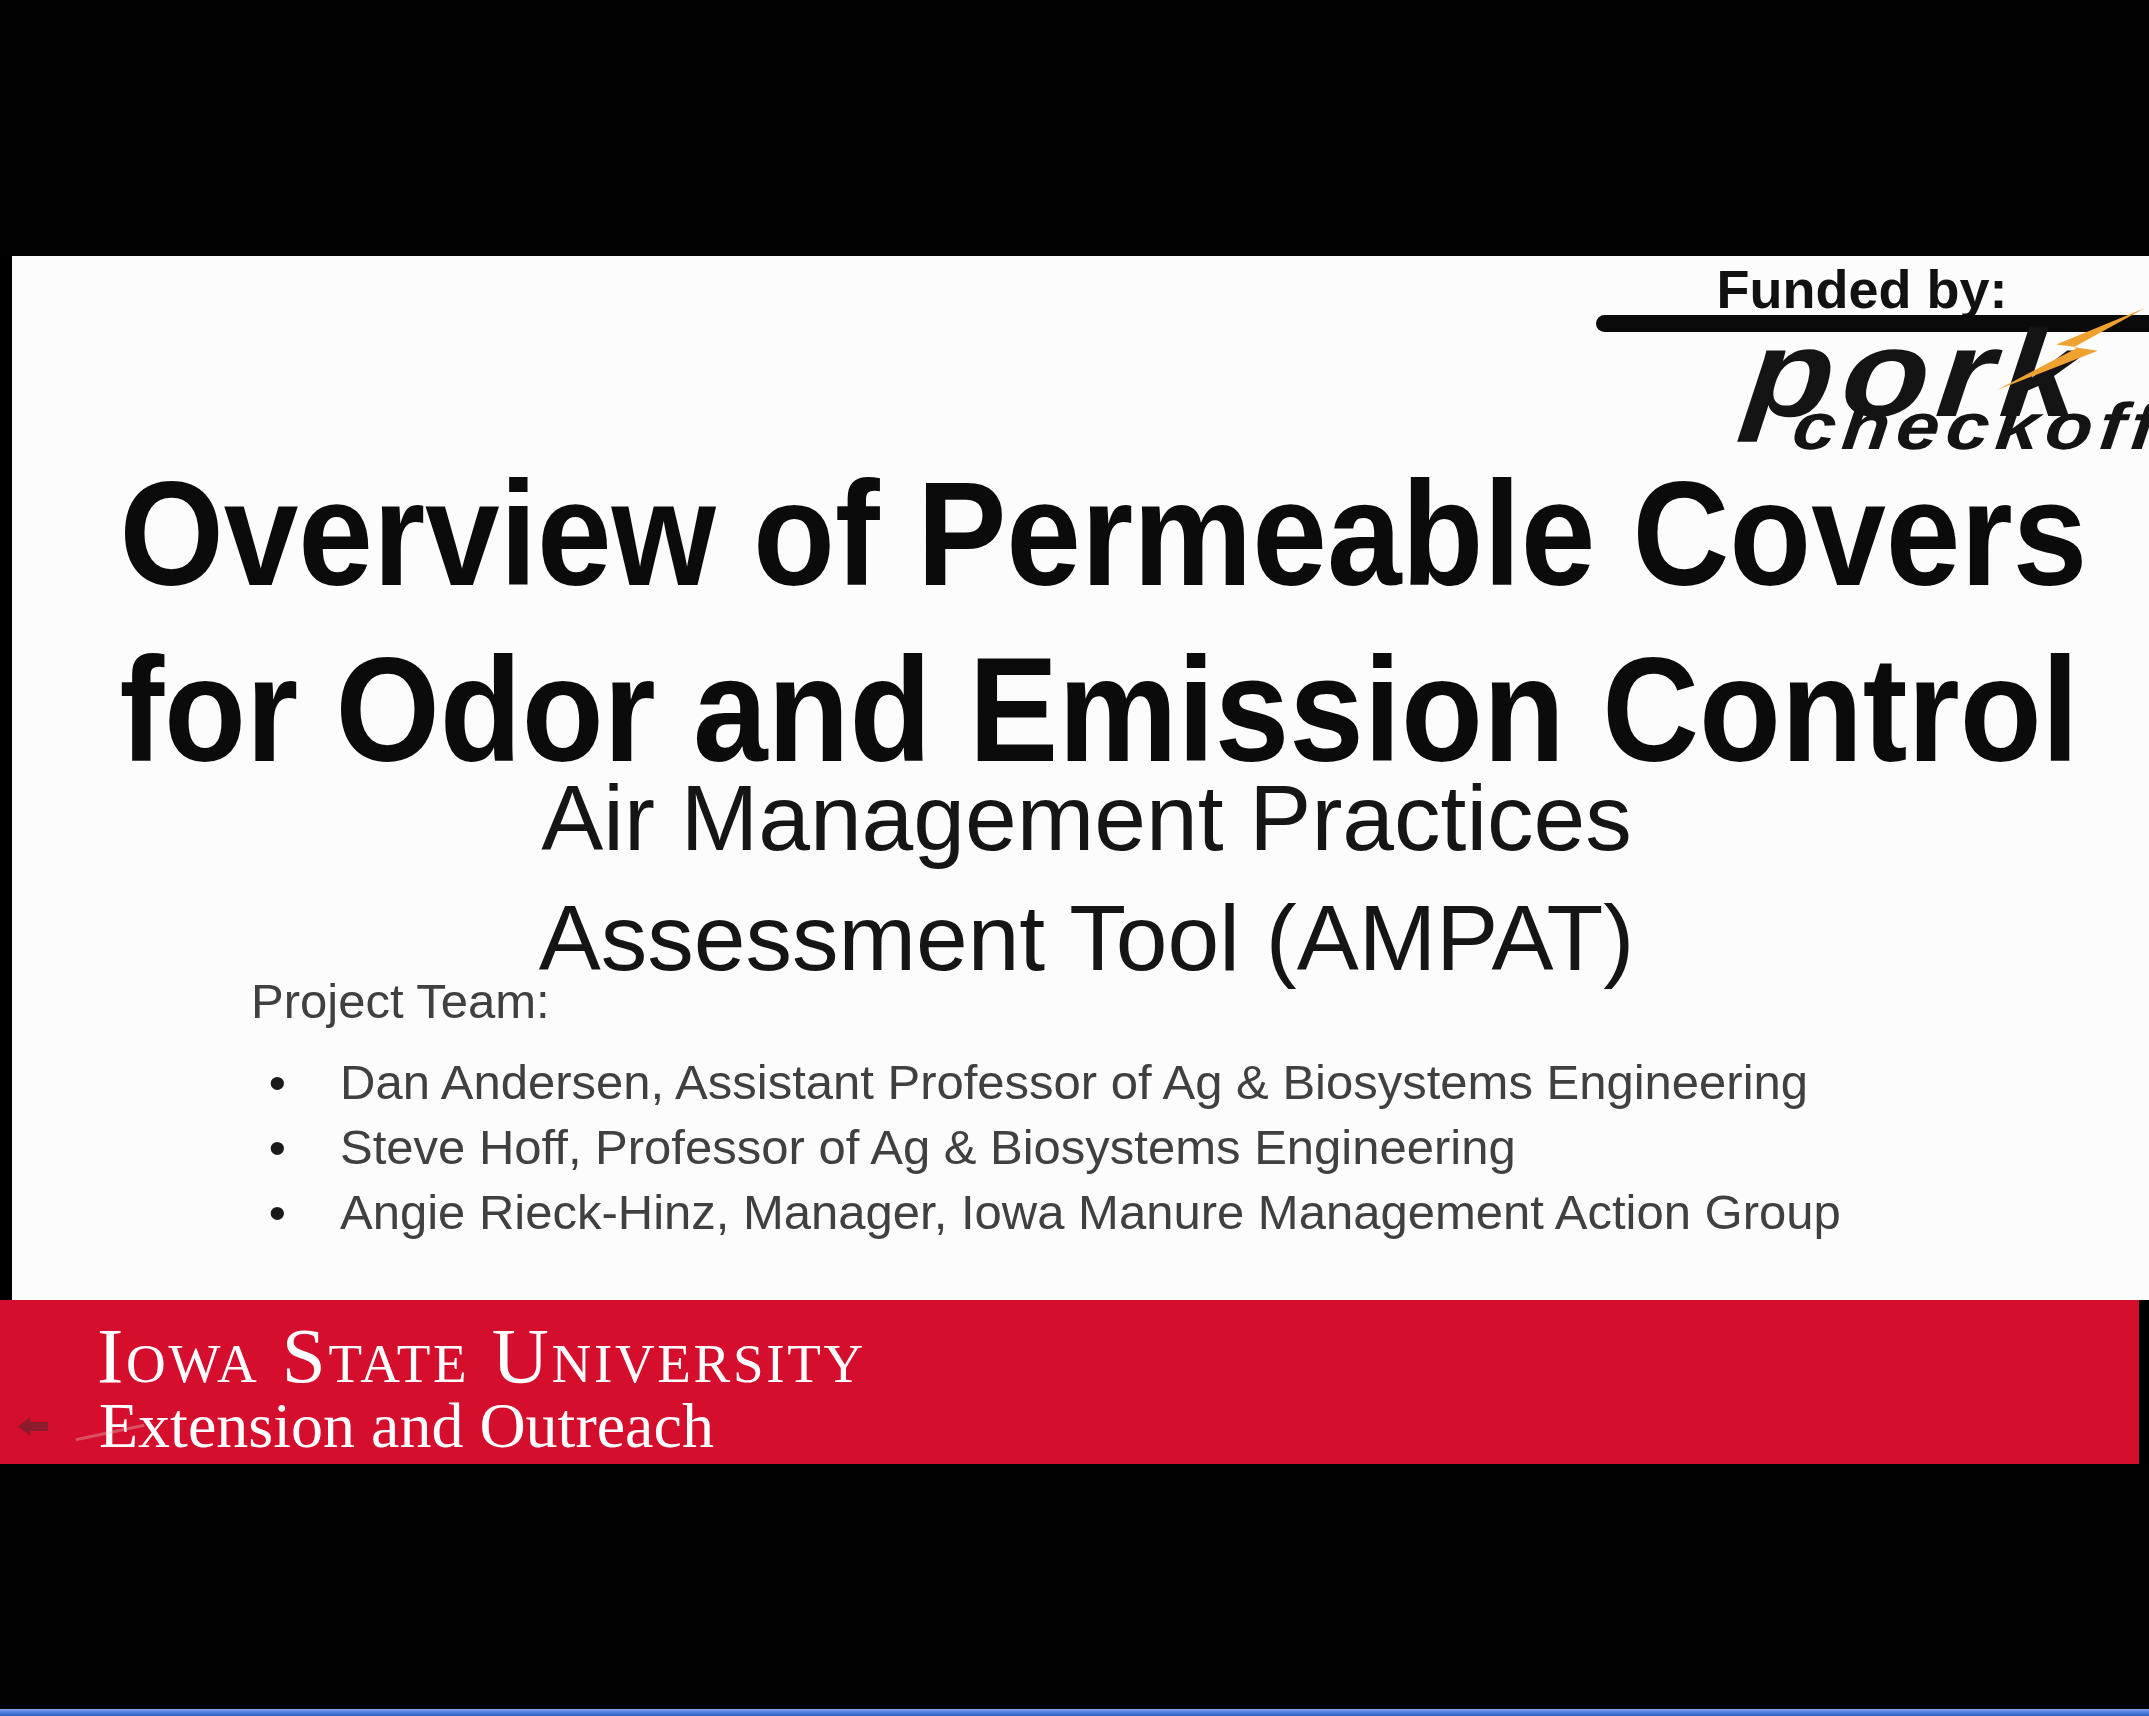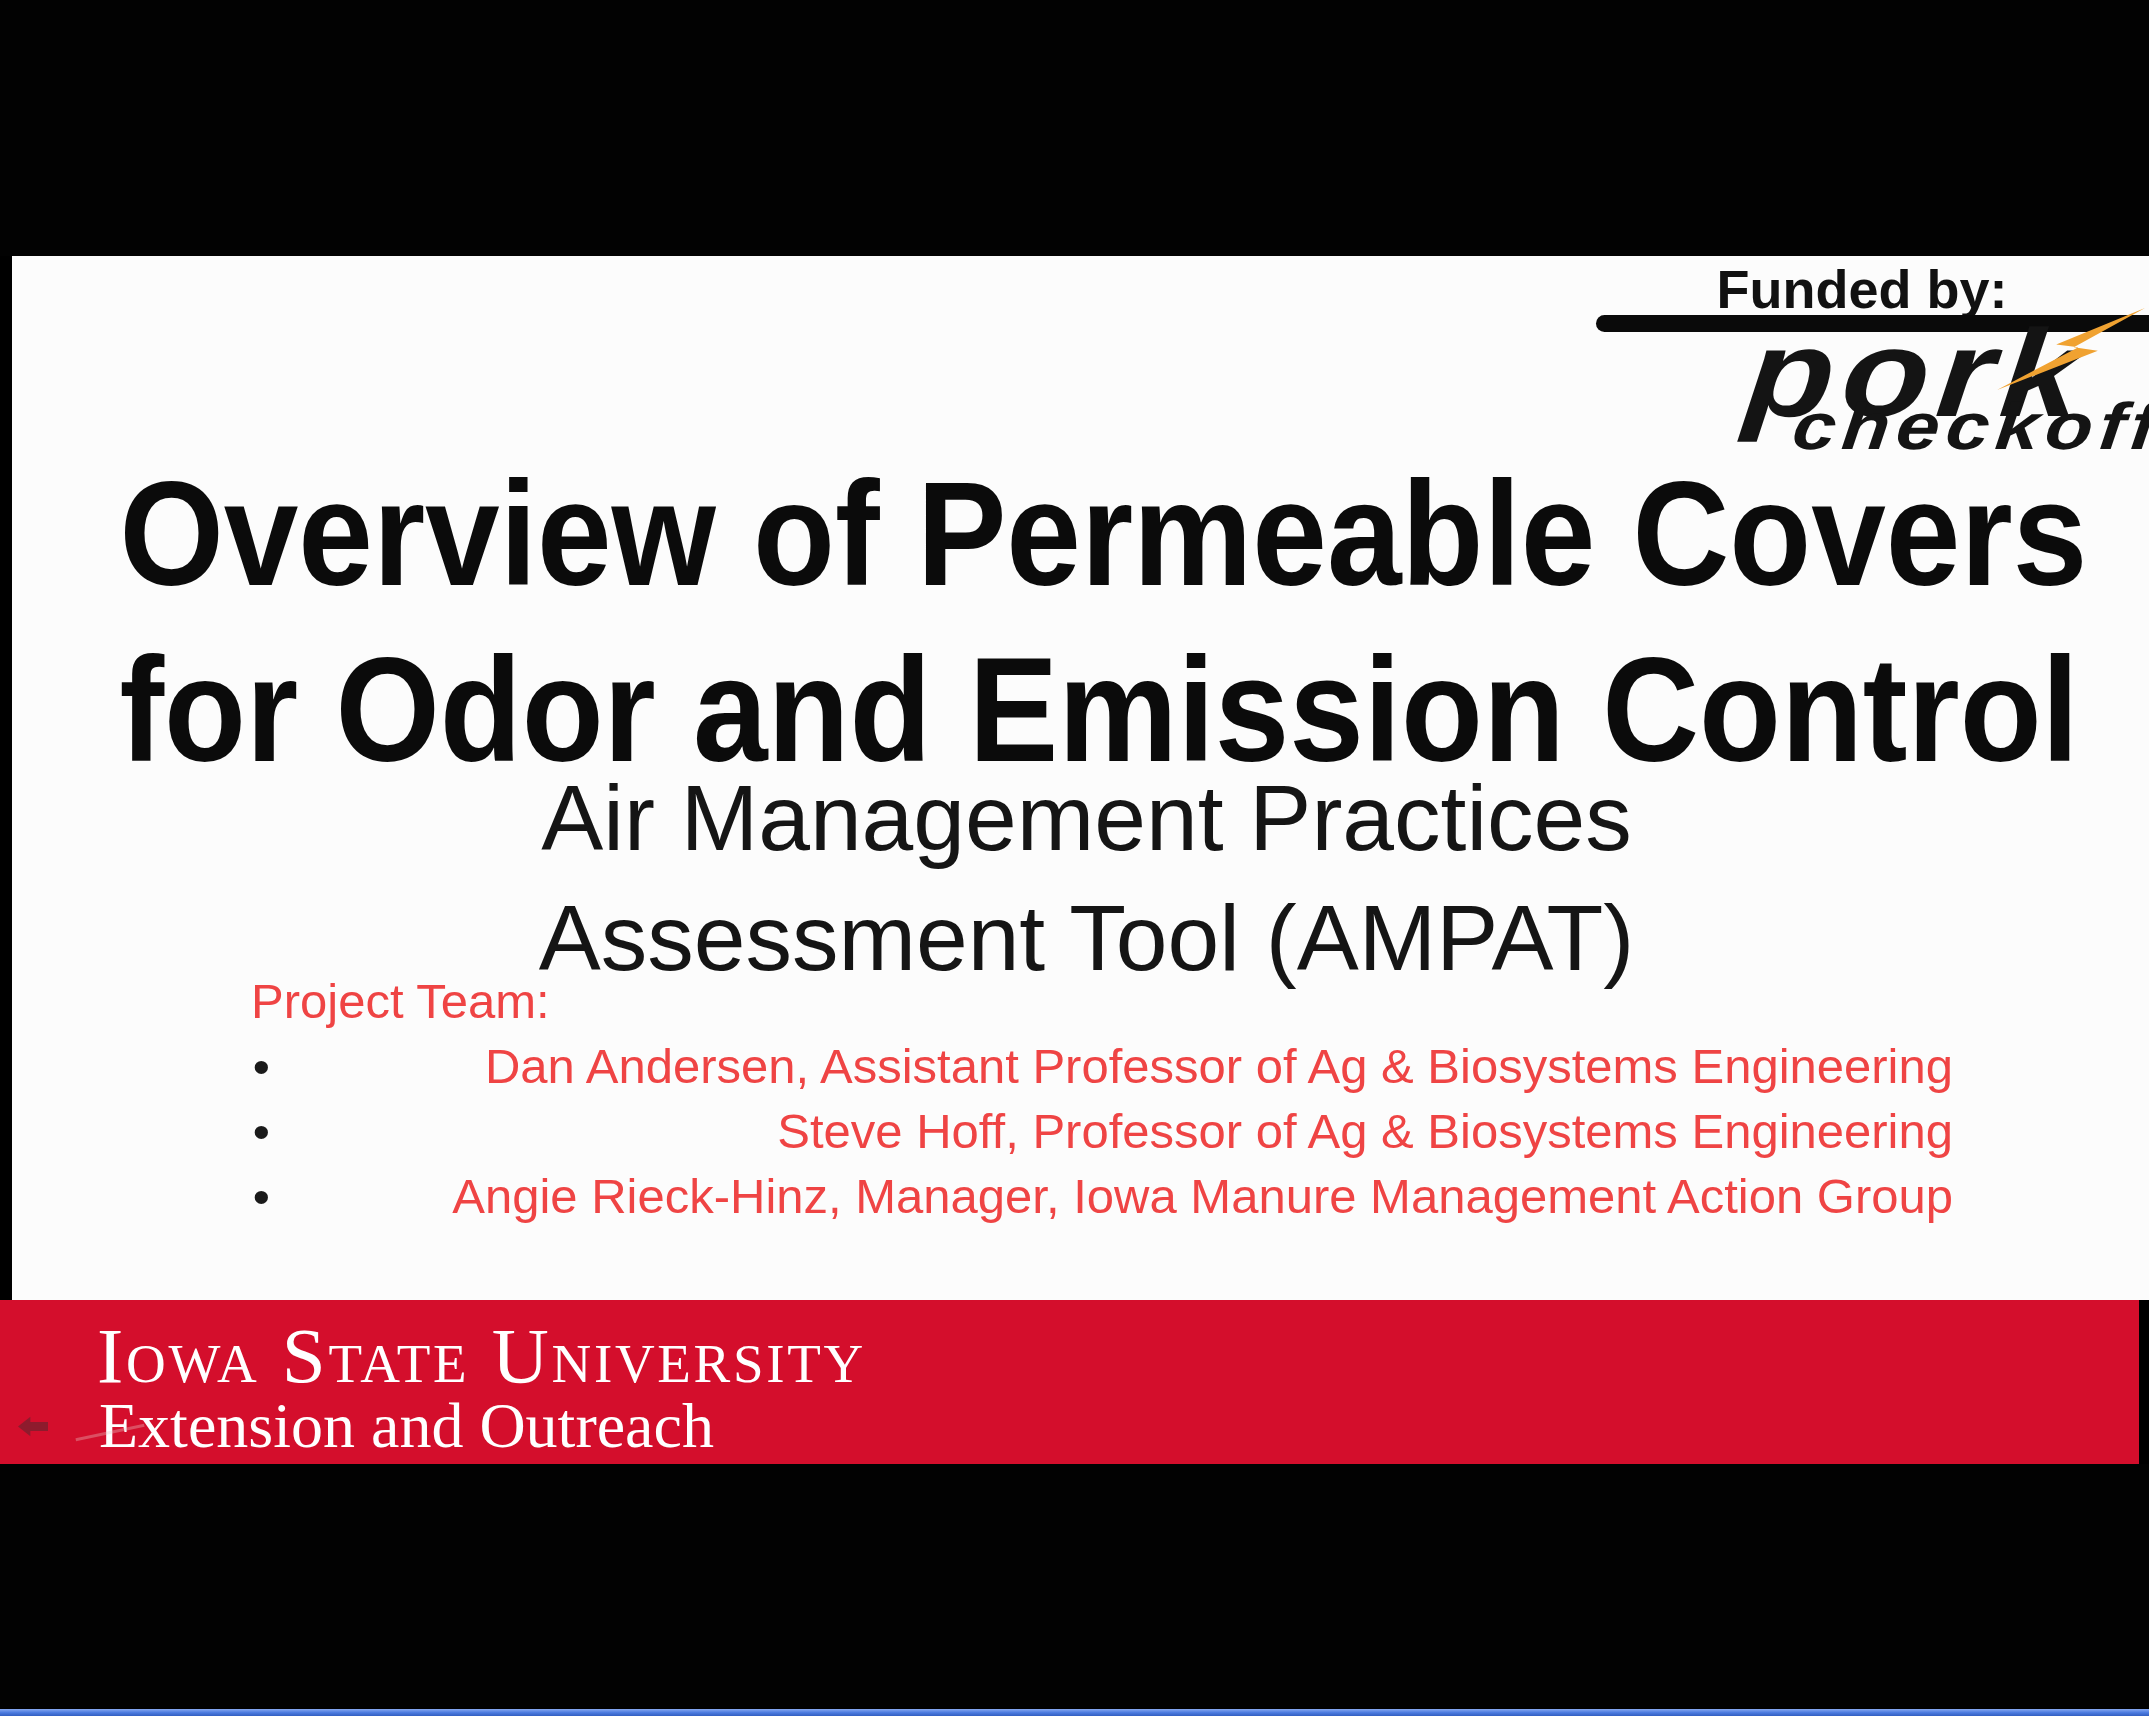--- a/index.html
+++ b/index.html
@@ -40,23 +40,23 @@
     position:absolute;left:0;top:190px;width:2149px;text-align:center;
     font-size:149px;font-weight:bold;color:#0b0b0b;line-height:176px;
     transform:scaleX(0.90);transform-origin:center top;white-space:nowrap;
   }
   
   .subtitle{
     position:absolute;left:0;top:502px;width:2149px;text-align:center;
     font-size:93px;font-weight:400;color:#151515;line-height:120px;white-space:nowrap;
   }
   
-  .team{position:absolute;left:239px;top:713px;width:1702px;color:#ef4444;}
+  .team{position:absolute;left:239px;top:713px;width:1702px;color:#404040;}
   .team-heading{font-size:49px;line-height:65px;}
-  .team-list{margin:0;padding:0;list-style:none;text-align:right;}
+  .team-list{margin:16px;padding:0;list-style:none;}
   .team-list li{
     position:relative;padding-left:73px;font-size:49px;line-height:65px;white-space:nowrap;
   }
   .team-list li::before{
     content:"\2022";position:absolute;left:1.8px;top:0;font-size:49px;color:#1a1a1a;
   }
   
   .redband{position:absolute;left:0;top:1300px;width:2139px;height:164px;background:#D40E2C;}
   .isu-word{
     position:absolute;left:97px;top:12.5px;color:#fff;

